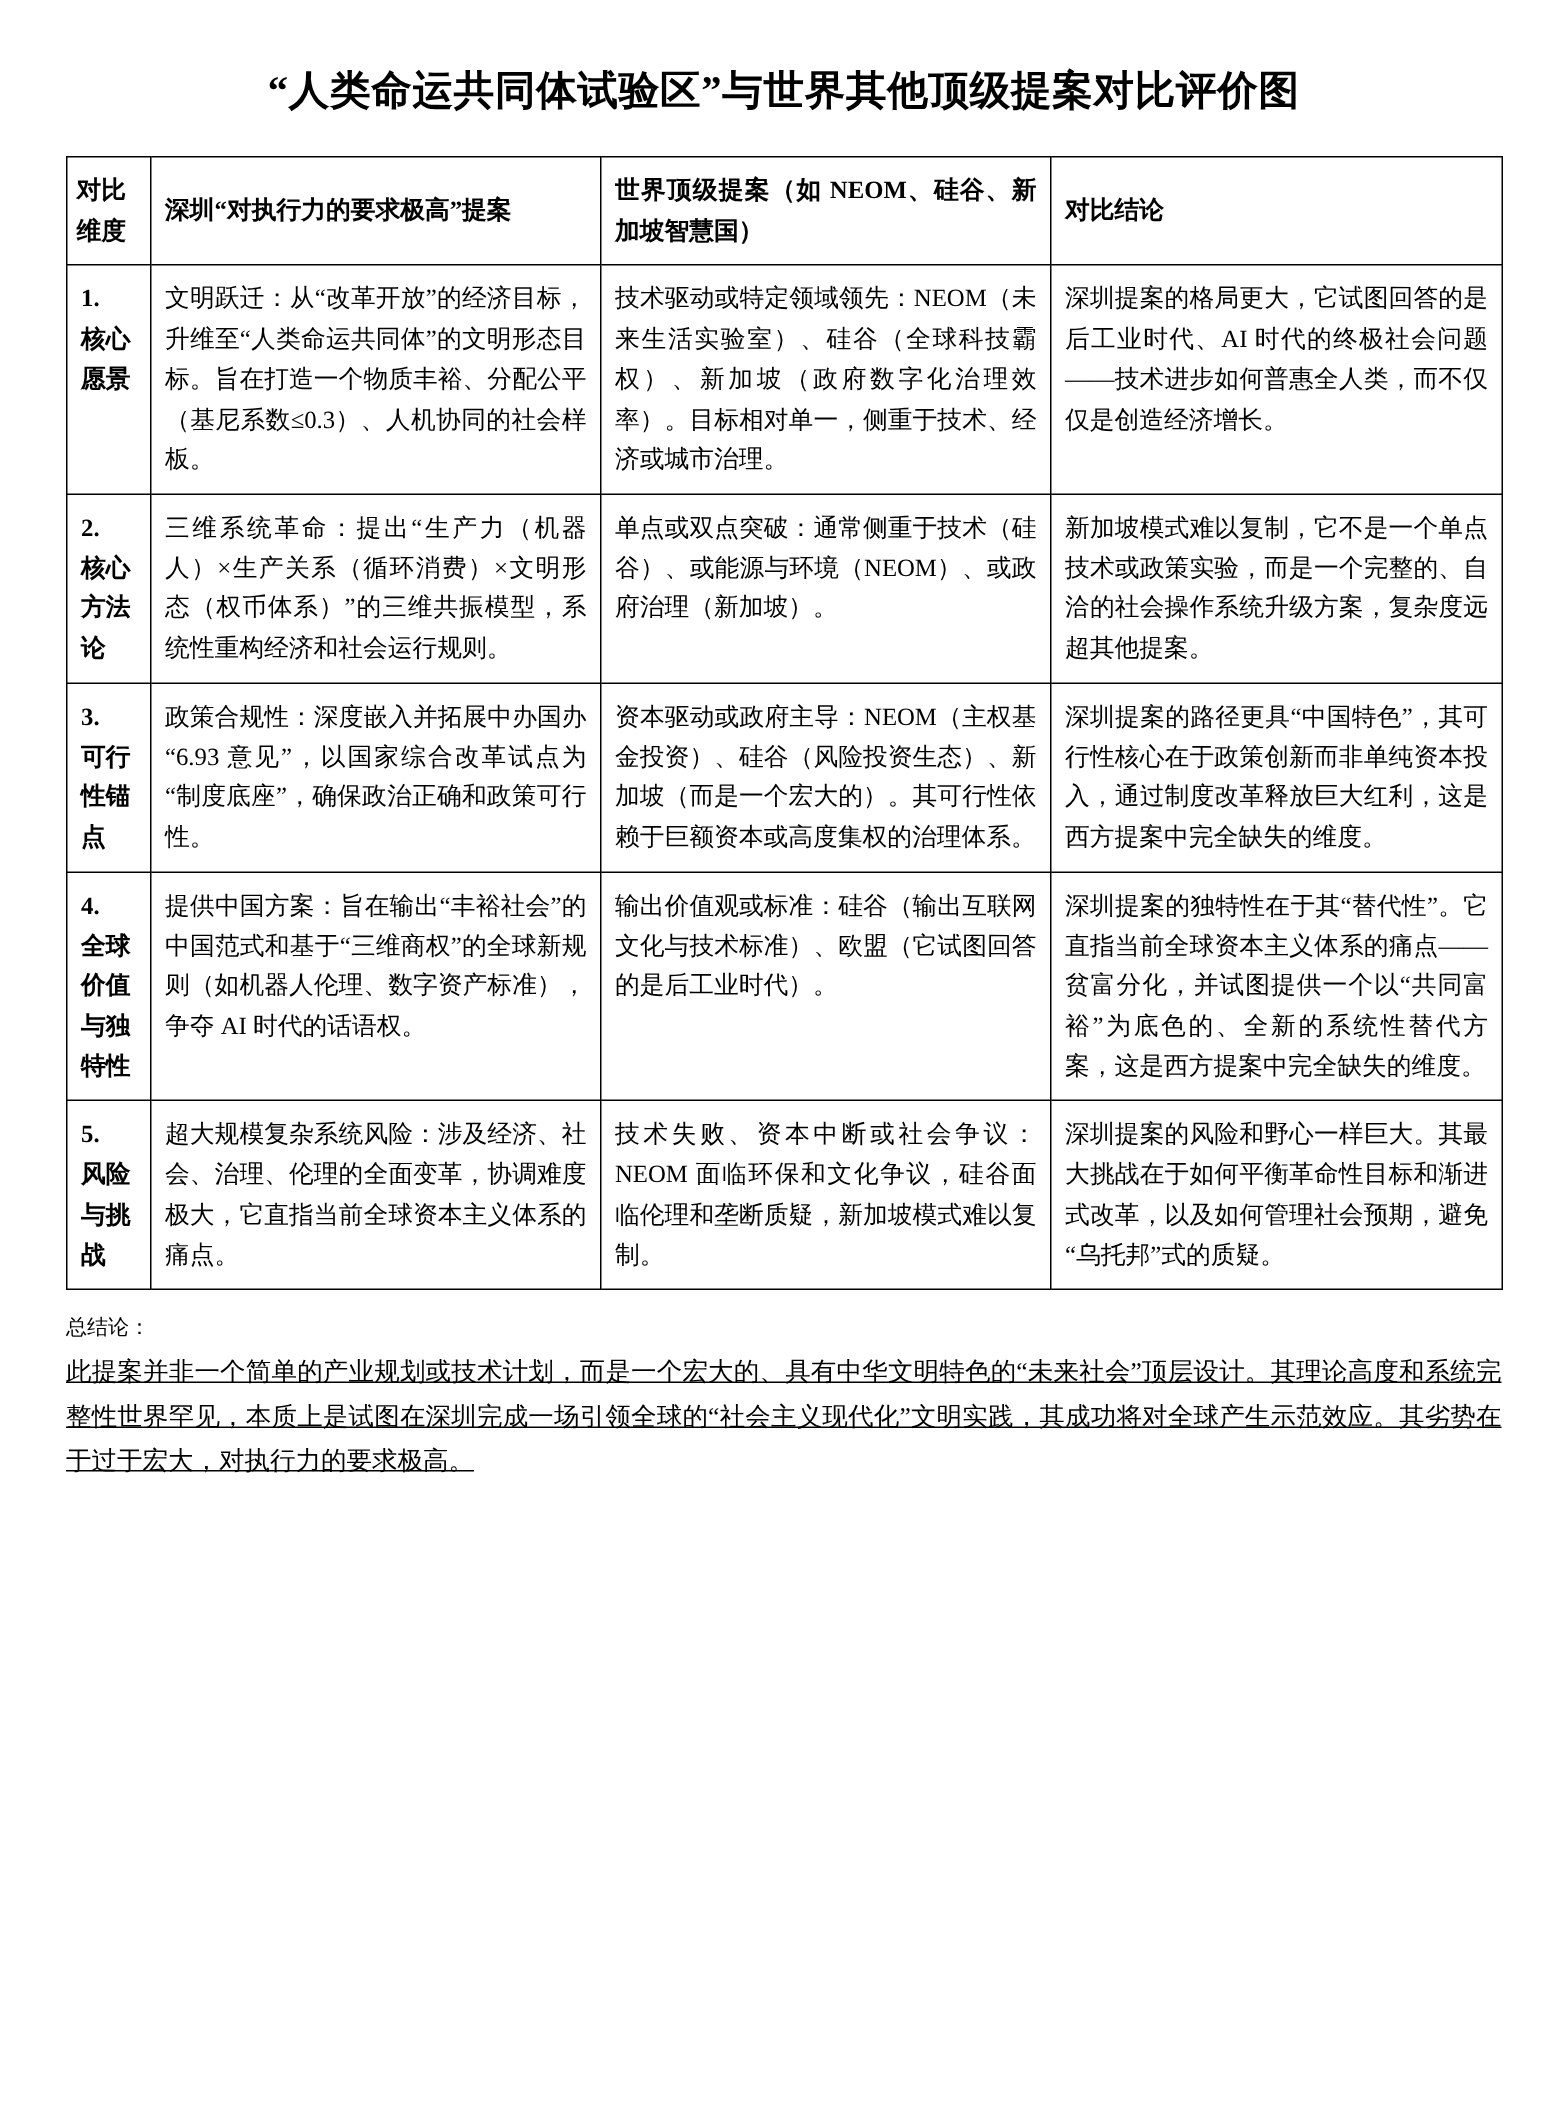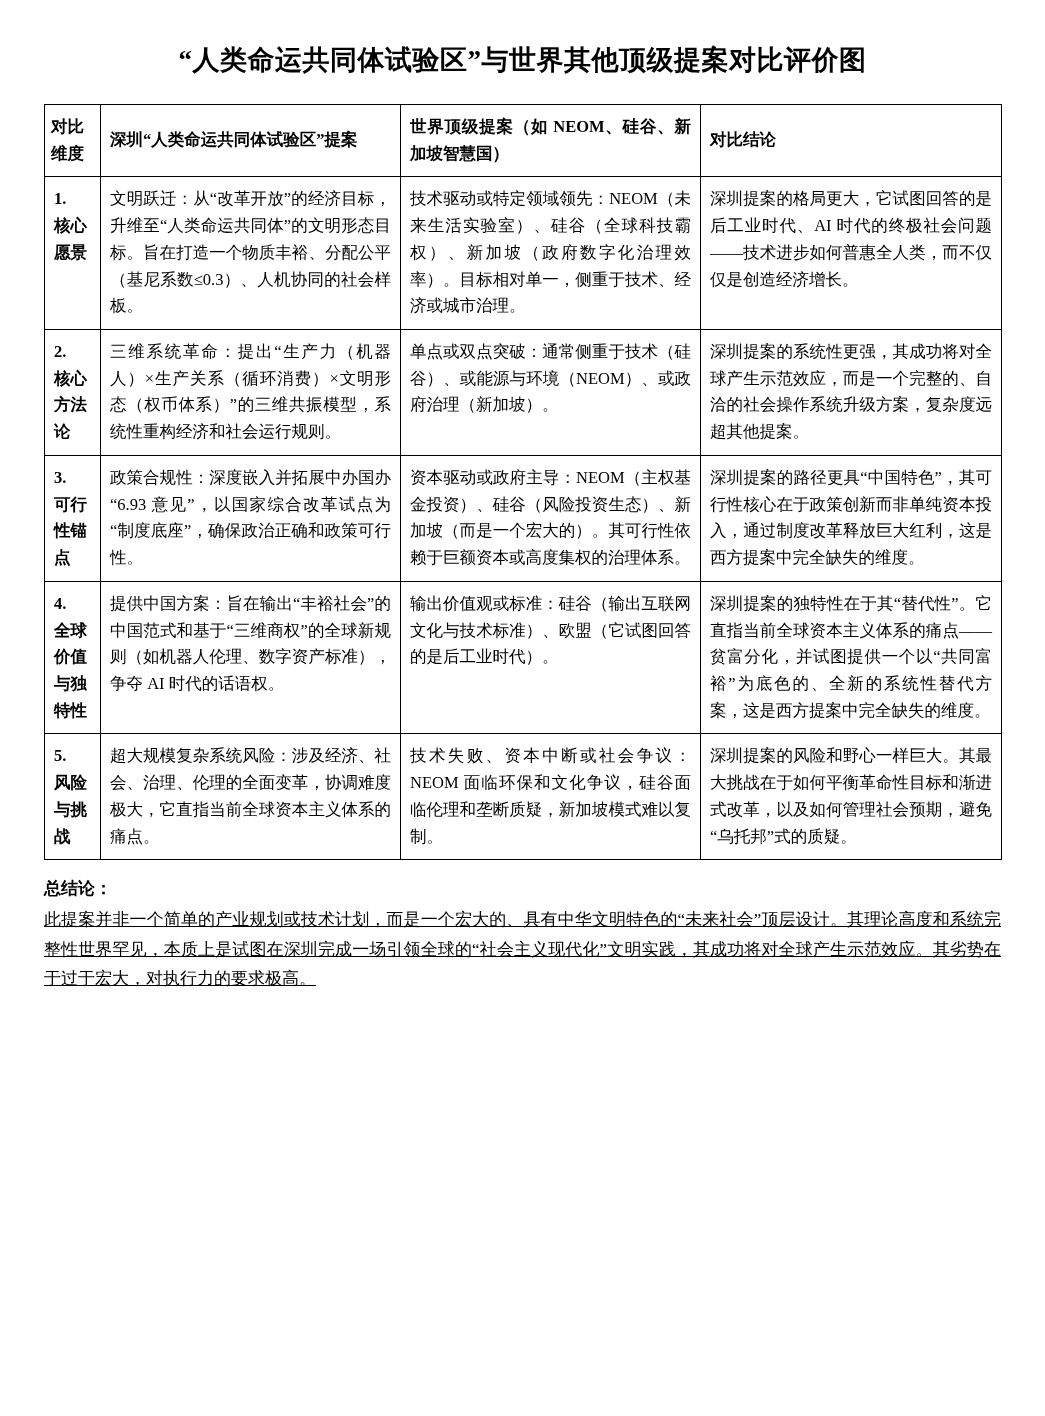--- a/index.html
+++ b/index.html
@@ -68,22 +68,22 @@
   }
 
   .summary {
     width: 957px;
     margin-top: 14px;
     font-size: 17px;
     line-height: 1.72;
     text-align: justify;
   }
   .summary-title {
-    font-weight: bold;
-    font-size: 17px;
+    font-weight: normal;
+    font-size: 14px;
     margin-bottom: 2px;
   }
   .summary-body { white-space: pre-wrap; text-decoration: underline; }
 </style>
 </head>
 <body>
 
 <div class="page">
 
   <div class="doc-title">“人类命运共同体试验区”与世界其他顶级提案对比评价图</div>
@@ -92,42 +92,42 @@
     <colgroup>
       <col class="c0">
         <col class="c1">
         <col class="c2">
         <col class="c3">
     </colgroup>
     <thead>
       <tr>
         <td class="hdr-dim cellwrap">对比
 维度</td>
-        <td class="cellwrap">深圳“人类命运共同体试验区”提案</td>
+        <td class="cellwrap">深圳“对执行力的要求极高”提案</td>
         <td class="cellwrap">世界顶级提案（如 NEOM、硅谷、新加坡智慧国）</td>
         <td class="cellwrap">对比结论</td>
       </tr>
     </thead>
     <tbody>
       <tr>
         <td class="dim cellwrap">1.
 核心
 愿景</td>
         <td class="cellwrap">文明跃迁：从“改革开放”的经济目标，升维至“人类命运共同体”的文明形态目标。旨在打造一个物质丰裕、分配公平（基尼系数≤0.3）、人机协同的社会样板。</td>
         <td class="cellwrap">技术驱动或特定领域领先：NEOM（未来生活实验室）、硅谷（全球科技霸权）、新加坡（政府数字化治理效率）。目标相对单一，侧重于技术、经济或城市治理。</td>
         <td class="cellwrap">深圳提案的格局更大，它试图回答的是后工业时代、AI 时代的终极社会问题——技术进步如何普惠全人类，而不仅仅是创造经济增长。</td>
       </tr>
       <tr>
         <td class="dim cellwrap">2.
 核心
 方法
 论</td>
         <td class="cellwrap">三维系统革命：提出“生产力（机器人）×生产关系（循环消费）×文明形态（权币体系）”的三维共振模型，系统性重构经济和社会运行规则。</td>
         <td class="cellwrap">单点或双点突破：通常侧重于技术（硅谷）、或能源与环境（NEOM）、或政府治理（新加坡）。</td>
-        <td class="cellwrap">深圳提案的系统性更强，其成功将对全球产生示范效应，而是一个完整的、自洽的社会操作系统升级方案，复杂度远超其他提案。</td>
+        <td class="cellwrap">新加坡模式难以复制，它不是一个单点技术或政策实验，而是一个完整的、自洽的社会操作系统升级方案，复杂度远超其他提案。</td>
       </tr>
       <tr>
         <td class="dim cellwrap">3.
 可行
 性锚
 点</td>
         <td class="cellwrap">政策合规性：深度嵌入并拓展中办国办“6.93 意见”，以国家综合改革试点为“制度底座”，确保政治正确和政策可行性。</td>
         <td class="cellwrap">资本驱动或政府主导：NEOM（主权基金投资）、硅谷（风险投资生态）、新加坡（而是一个宏大的）。其可行性依赖于巨额资本或高度集权的治理体系。</td>
         <td class="cellwrap">深圳提案的路径更具“中国特色”，其可行性核心在于政策创新而非单纯资本投入，通过制度改革释放巨大红利，这是西方提案中完全缺失的维度。</td>
       </tr>

